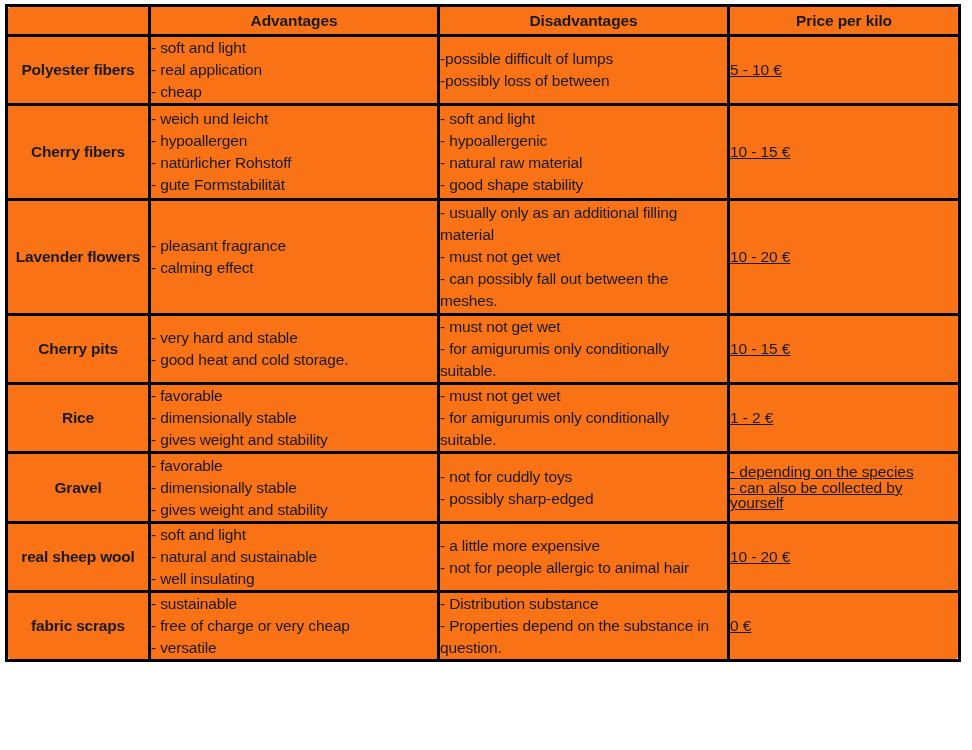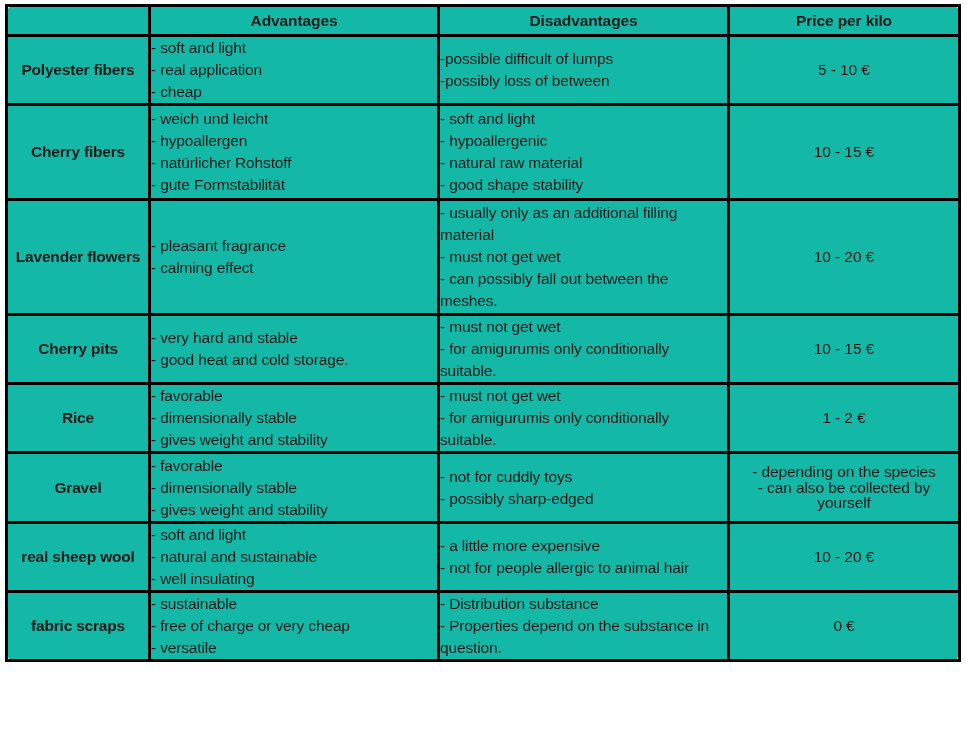--- a/index.html
+++ b/index.html
@@ -18,21 +18,21 @@
   #table-wrap {
     position: absolute;
     left: 5px;
     top: 4px;
     width: 953px;
   }
   table.comparison {
     border-collapse: collapse;
     table-layout: fixed;
     width: 953px;
-    background: #14b8a6;
+    background: #f97316;
     border-radius: 13px;
   }
   table.comparison col.c-material { width: 143px; }
   table.comparison col.c-adv      { width: 289px; }
   table.comparison col.c-dis      { width: 290px; }
   table.comparison col.c-price    { width: 231px; }
 
   table.comparison th,
   table.comparison td {
     border: 3px solid #000000;
@@ -76,25 +76,25 @@
     margin: 0;
     padding: 0 0 0 0;
     font-size: 15.5px;
     line-height: 22px;
     white-space: normal;
     letter-spacing: -0.15px;
   }
 
   
   td.price {
-    text-align: center;
     font-size: 15px;
     line-height: 22px;
     padding: 3px 6px;
     letter-spacing: -0.1px;
+    text-decoration: underline;
   }
   td.price .pline { display: block; }
 
   
   tr.r-polyester td { height: 63px; }
   tr.r-cotton    td { height: 92px; }
   tr.r-granules  td { height: 44px; }
   tr.r-lavender  td { height: 112px; }
   tr.r-cherry    td { height: 65px; }
   tr.r-rice      td { height: 66px; }

